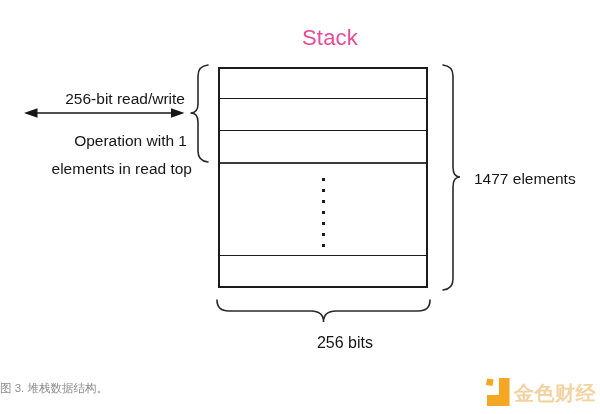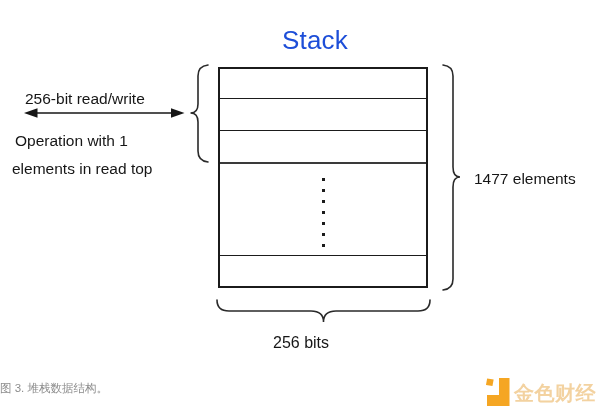--- a/index.html
+++ b/index.html
@@ -11,24 +11,24 @@
   .canvas {
     position: relative;
     width: 600px;
     height: 414px;
     background: #ffffff;
     overflow: hidden;
   }
   .abs { position: absolute; }
 
   .figure-title {
-    left: 210px; top: 25px; width: 210px;
+    left: 225px; top: 25px; width: 210px;
     text-align: center;
-    font-size: 26px;
-    color: #1d4ed8;
+    font-size: 22px;
+    color: #ec4899;
     letter-spacing: 0.2px;
   }
 
   .stack-box {
     left: 218px; top: 67px;
     width: 210px; height: 221px;
     border: 2px solid #1b1b1b;
     box-sizing: border-box;
   }
   .row-line {
@@ -47,21 +47,21 @@
     left: 102px;
     width: 2.6px; height: 2.6px;
     background: #1b1b1b;
   }
 
   .label {
     color: #161616;
     font-size: 15.5px;
     white-space: nowrap;
   }
-  .label.centered { text-align: left; }
+  .label.centered { text-align: right; }
 
   .left-line1 { left: 25px;  top: 90px;  width: 160px; }
   .left-line2 { left: 15px;  top: 132px; width: 172px; }
   .left-line3 { left: 12px;  top: 160px; width: 180px; }
   .right-label { left: 474px; top: 170px; }
   .bottom-label { left: 273px; top: 334px; width: 100px; font-size: 16px; }
 
   .caption {
     left: 0; top: 381px; width: 600px;
     text-align: left;

